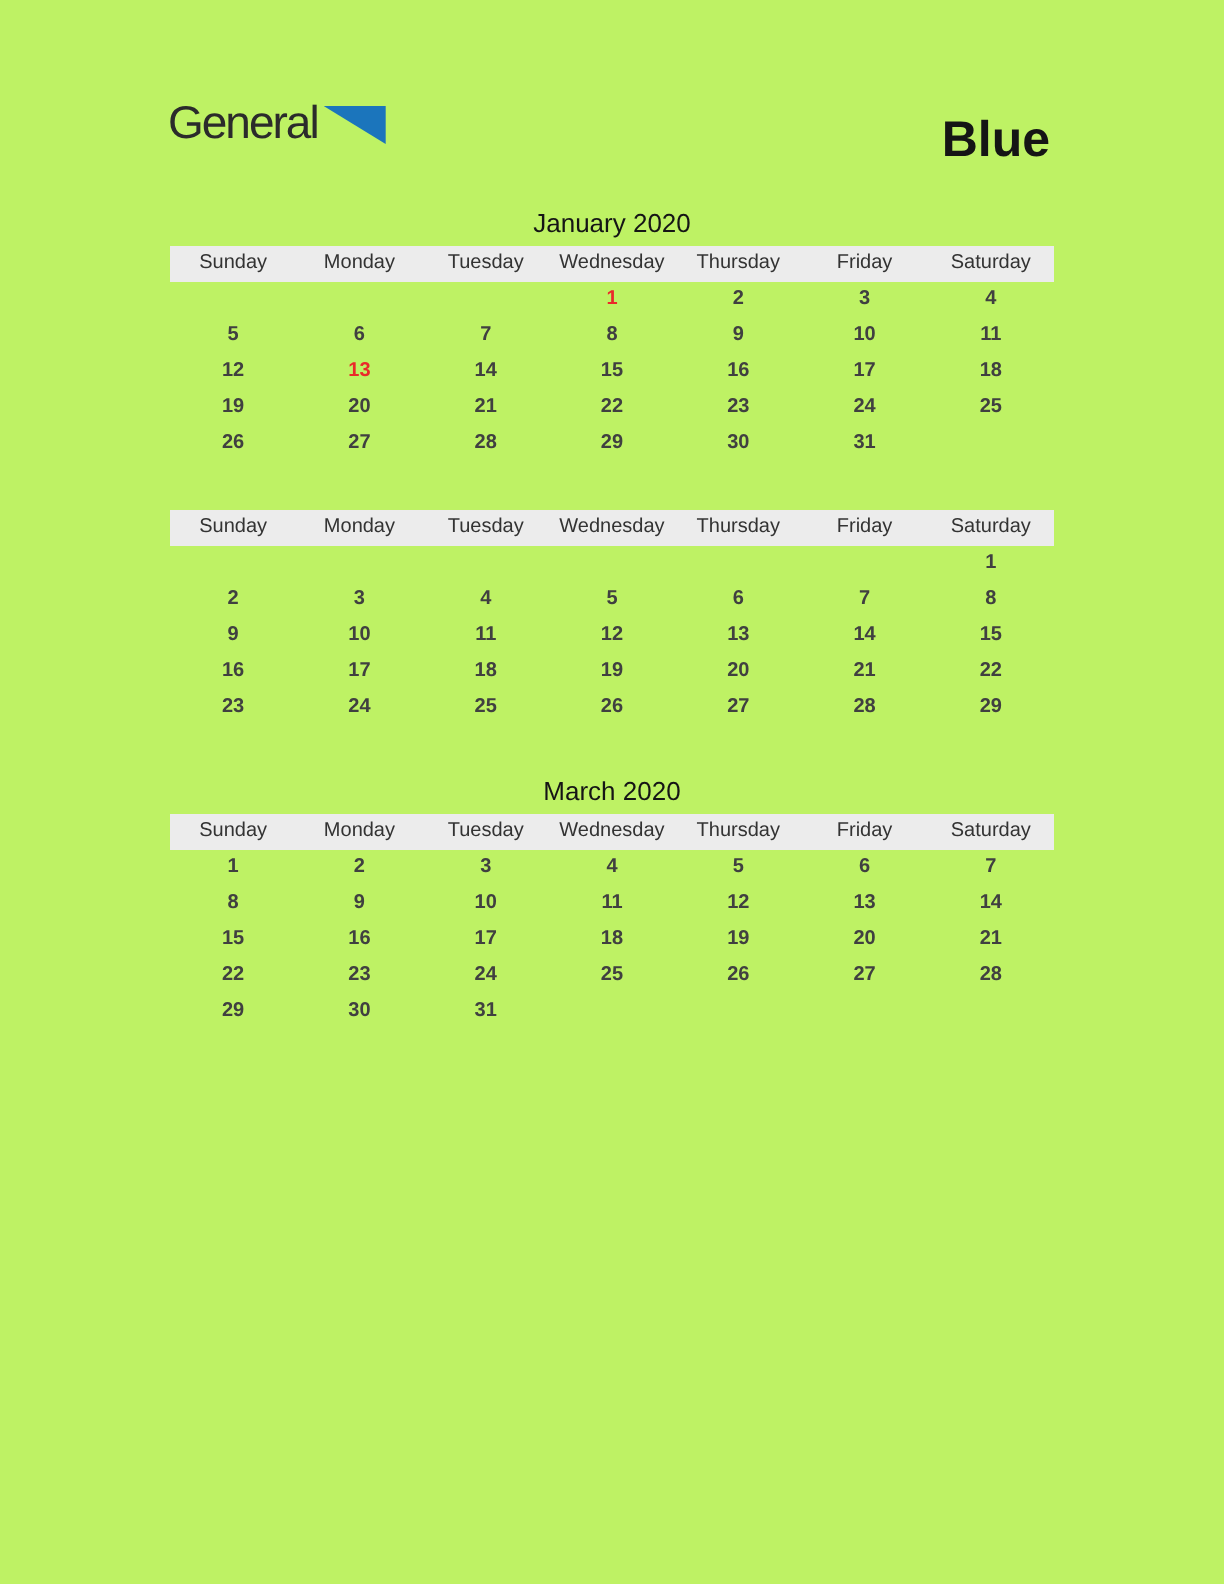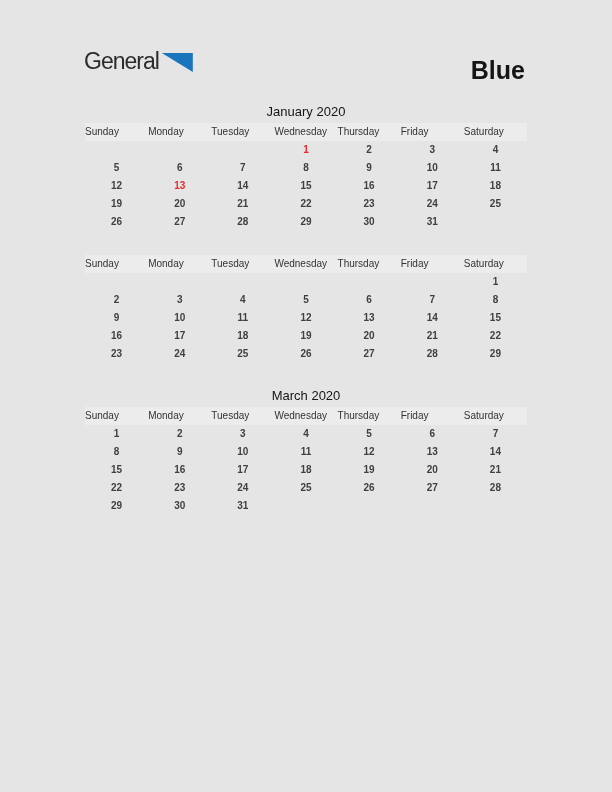--- a/index.html
+++ b/index.html
@@ -1,19 +1,19 @@
 <!DOCTYPE html>
 <html><head>
 <meta charset="utf-8">
 <style>
   html,body { margin:0; padding:0; background:#fff; }
   .page {
     position:relative;
     width:612px; height:792px;
-    background:#e5e5e5;
+    background:#bef264;
     font-family:"Liberation Sans", sans-serif;
     overflow:hidden;
   }
   
   .logo { position:absolute; left:84px; top:50px; line-height:1; }
   .logo-top { display:flex; align-items:flex-start; }
   .logo-general {
     font-size:23px; color:#2b2b2b; letter-spacing:-1px; font-weight:400;
   }
   .logo-flag {
@@ -33,21 +33,21 @@
   .months { position:absolute; left:85px; top:103px; width:442px; }
   .month { margin-bottom:24px; }
   .month-title {
     text-align:center; font-weight:normal; font-size:13px; color:#151515;
     height:20px; line-height:18px;
   }
   .grid { display:grid; grid-template-columns:repeat(7,1fr); }
   .wd {
     background:var(--band,#ececec);
     height:18px; line-height:18px;
-    font-size:10px; color:#333; 
+    font-size:10px; color:#333; text-align:center;
   }
   .day, .empty {
     height:18px; line-height:18px;
     font-size:10px; font-weight:bold; color:#404040; text-align:center;
   }
   .day.holiday { color:var(--holiday-red,#ea2a2a); }
   
   .notes { position:absolute; left:88px; top:553px; }
   .note { font-size:10px; line-height:13.5px; color:#222; }
 </style>

